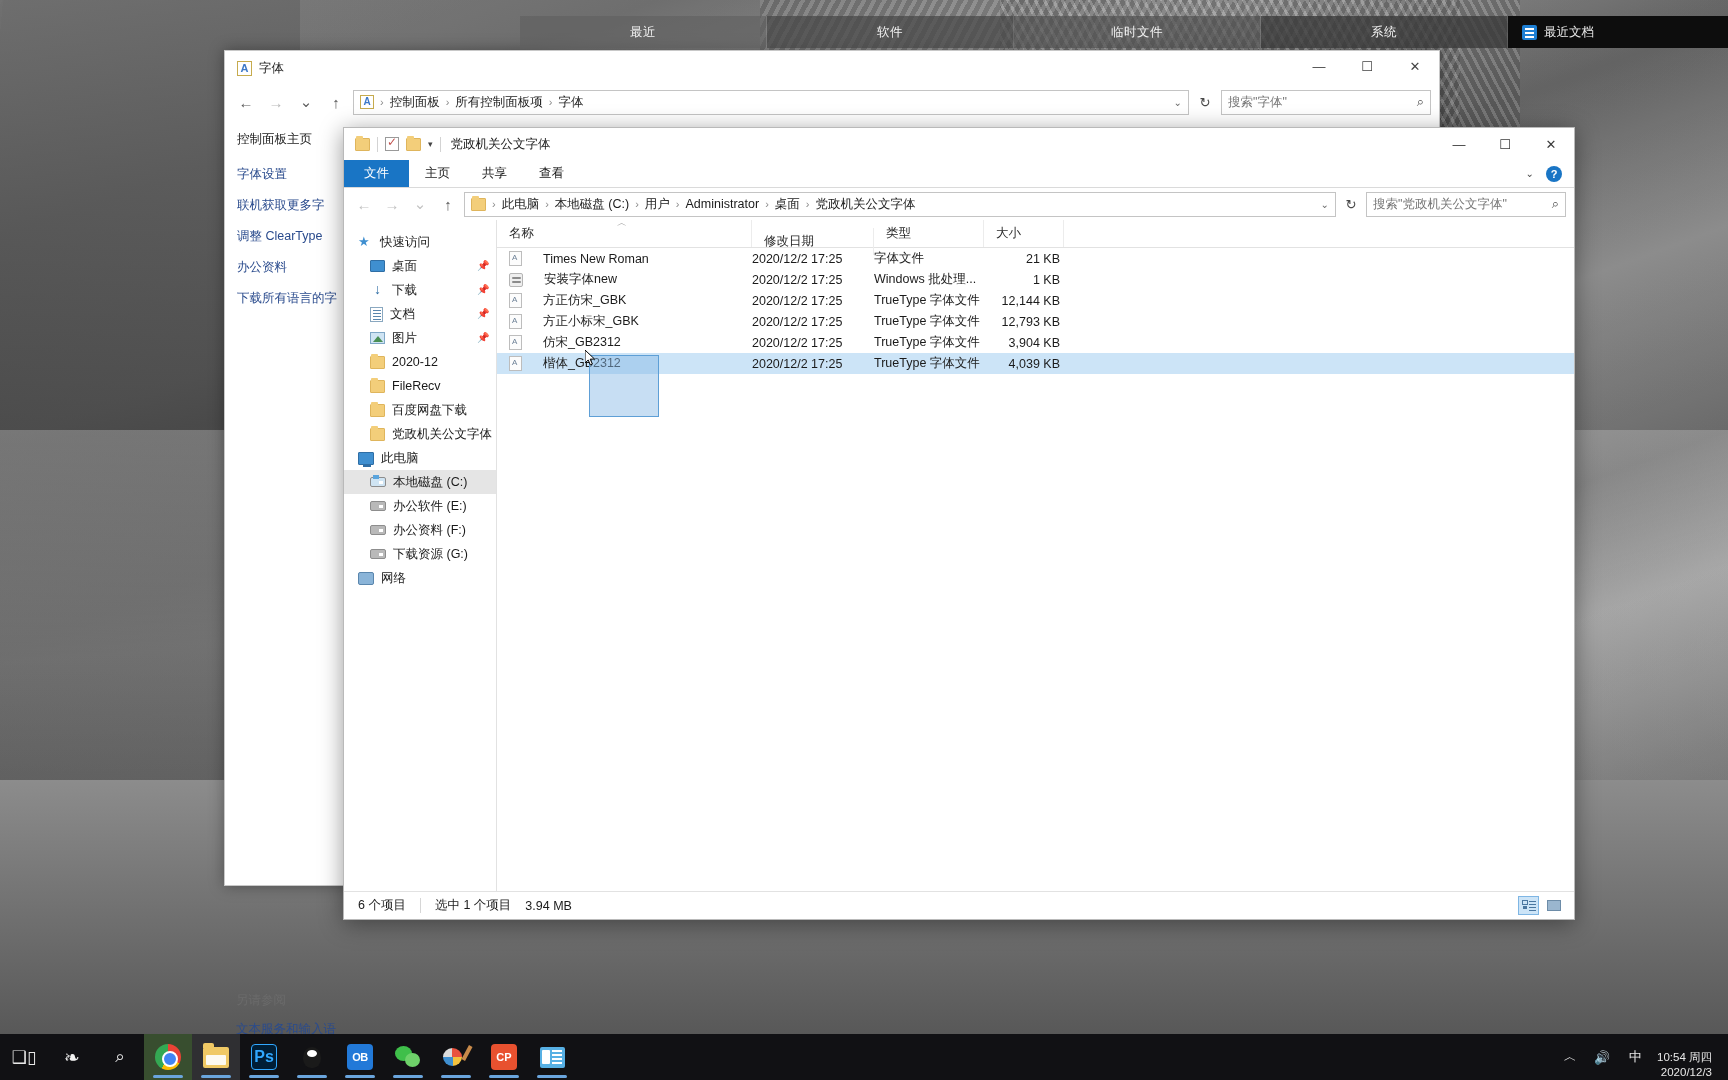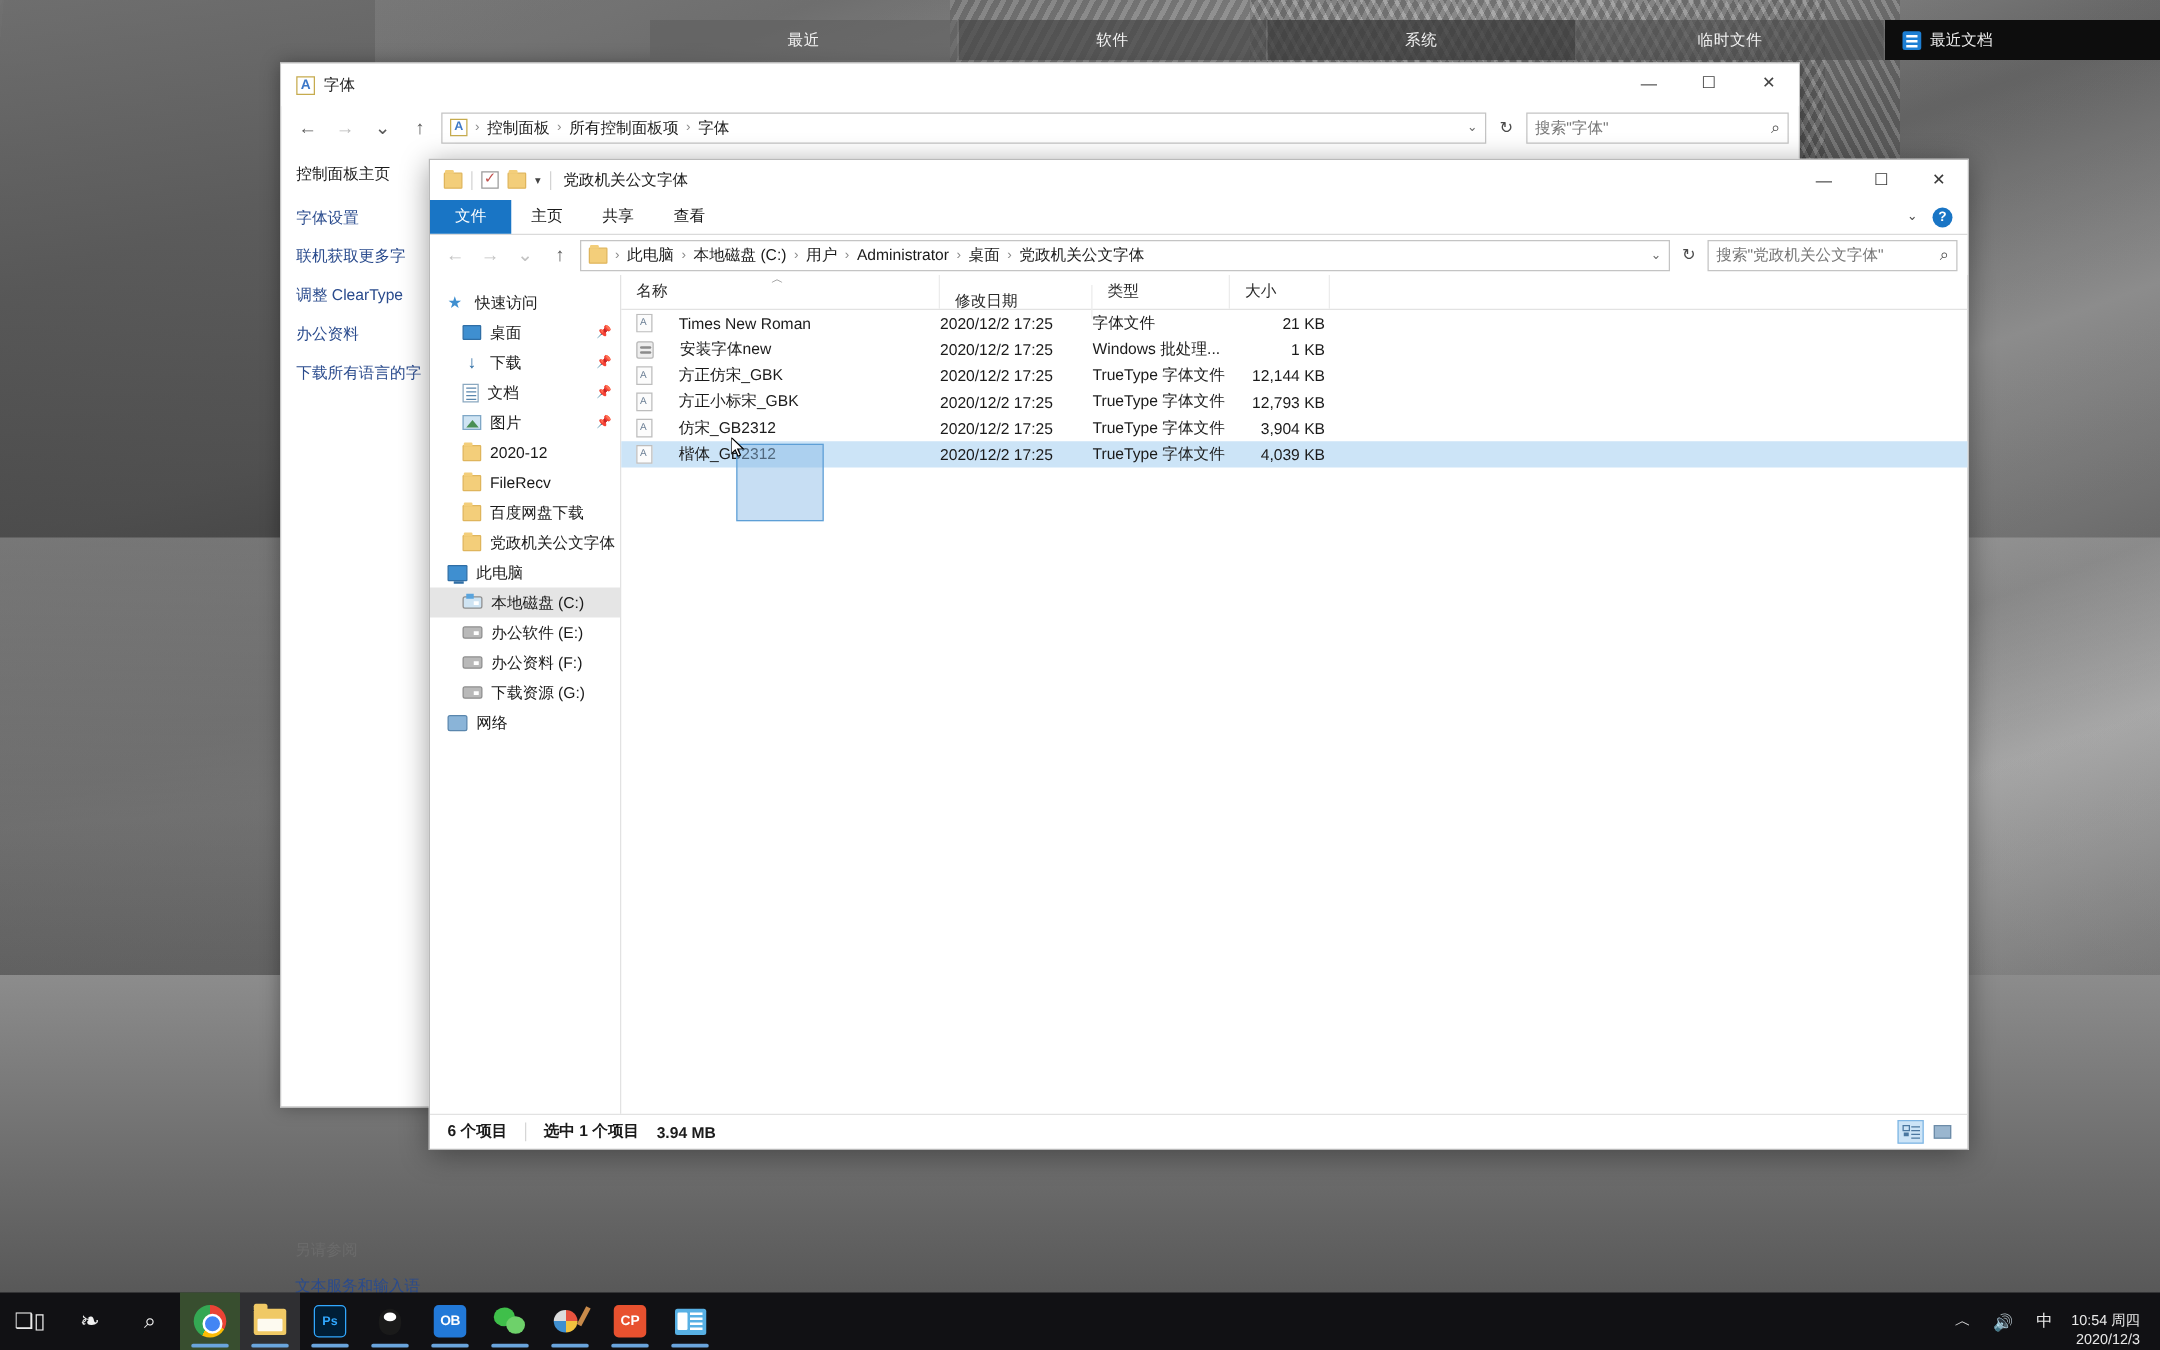--- a/index.html
+++ b/index.html
@@ -242,21 +242,21 @@
     position:absolute; left:92px; top:135px; width:70px; height:62px;
     background: rgba(138,185,230,.48); border:1px solid #5e9fd6;
   }
   #cursor {
     position:absolute; left:88px; top:130px; width:12px; height:18px; z-index:5;
   }
 
   
   #ex-status {
     height:28px; border-top:1px solid #e2e2e2; display:flex; align-items:center;
-    font-size:12.5px; color:#1b1b1b; padding-left:14px; gap:0; position:relative;font-weight:bold;
+    font-size:12.5px; color:#1b1b1b; padding-left:14px; gap:0; position:relative;
   }
   #ex-status .seg { padding-right:14px; }
   #ex-status .vsep { width:1px; height:15px; background:#d6d6d6; margin-right:14px;}
   #ex-viewbtns { position:absolute; right:10px; top:4px; display:flex; gap:4px; }
   #ex-viewbtns .vb {
     width:21px;height:19px; display:flex;align-items:center;justify-content:center;
   }
   #ex-viewbtns .vb.on { background:#cce4f7; border:1px solid #7fb6e4;}
   .glyph-details{ width:14px;height:12px; position:relative; }
   .glyph-details::before{content:"";position:absolute;left:0;top:0;width:4px;height:3px;border:1px solid #4a77a0;box-shadow:0 5px 0 -1px #4a77a0;}
@@ -280,21 +280,21 @@
              font-size:11px; font-weight:bold; color:#fff; }
   .ico-taskview { color:#e9e9e9; font-size:17px; }
   .ico-fan { color:#f2f2f2; font-size:19px; }
   .ico-search { color:#f2f2f2; font-size:17px; }
   .ico-chrome { width:26px;height:26px;border-radius:50%;
       background: conic-gradient(#ea4335 0 33%, #fbbc05 33% 58%, #34a853 58% 100%); position:relative;}
   .ico-chrome::after{content:"";position:absolute;left:7px;top:7px;width:12px;height:12px;background:#4285f4;border-radius:50%;border:2px solid #fff;}
   .ico-folder { width:26px;height:21px;background:#f0c965;border-radius:2px;position:relative;}
   .ico-folder::before{content:"";position:absolute;left:0;top:-4px;width:11px;height:5px;background:#f0c965;border-radius:2px 2px 0 0;}
   .ico-folder::after{content:"";position:absolute;left:3px;top:8px;width:20px;height:10px;background:#fdfaf0;border-radius:1px;}
-  .ico-ps { background:#001e36; border:1px solid #31a8ff; color:#31a8ff; font-size:10px; }
+  .ico-ps { background:#001e36; border:1px solid #31a8ff; color:#31a8ff; font-size:16px; }
   .ico-qq { width:22px;height:26px; position:relative; }
   .ico-qq::before{content:"";position:absolute;left:2px;top:3px;width:18px;height:21px;background:#1a1a1a;border-radius:50% 50% 45% 45%;}
   .ico-qq::after{content:"";position:absolute;left:6px;top:6px;width:10px;height:7px;background:#fff;border-radius:50%;}
   .ico-ob { background:#2279d8; color:#fff; font-size:11px; letter-spacing:-0.5px;}
   .ico-wechat { width:26px;height:24px;position:relative;}
   .ico-wechat::before{content:"";position:absolute;left:0;top:1px;width:17px;height:15px;background:#3fbf4a;border-radius:50%;}
   .ico-wechat::after{content:"";position:absolute;left:10px;top:8px;width:15px;height:14px;background:#6ed16a;border-radius:50%;}
   .ico-paint { width:26px;height:24px;position:relative;}
   .ico-paint::before{content:"";position:absolute;left:0;top:3px;width:19px;height:18px;
      background: conic-gradient(#e8533f 0 25%, #f2c23e 25% 50%, #3f8fd0 50% 75%, #dcdcdc 75% 100%); border-radius:50%;}
@@ -319,25 +319,25 @@
   <div class="wall-floor"></div>
 </div>
 
 <div id="topbar">
   <div class="tab">
       <span>最近</span>
     </div>
   <div class="tab alt">
       <span>软件</span>
     </div>
+  <div class="tab alt3">
+      <span>临时文件</span>
+    </div>
   <div class="tab alt2">
       <span>系统</span>
-    </div>
-  <div class="tab alt3">
-      <span>临时文件</span>
     </div>
   <div class="docpanel">
     <span class="ic"></span>
     <span>最近文档</span>
   </div>
 </div>
 
 <div id="cp-window">
   <div id="cp-title">
     <span class="fonticon">A</span>

